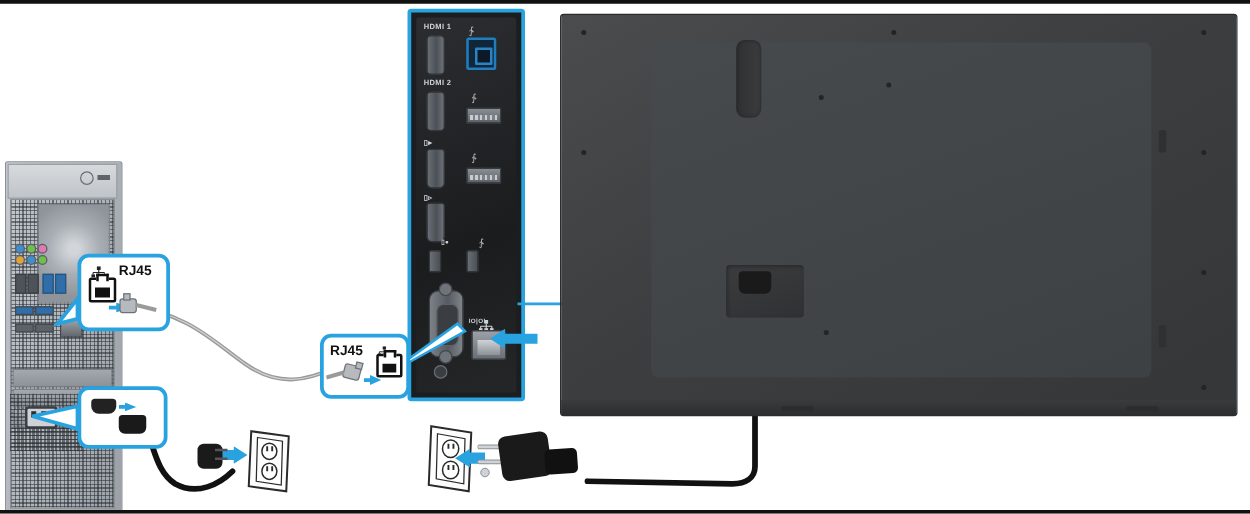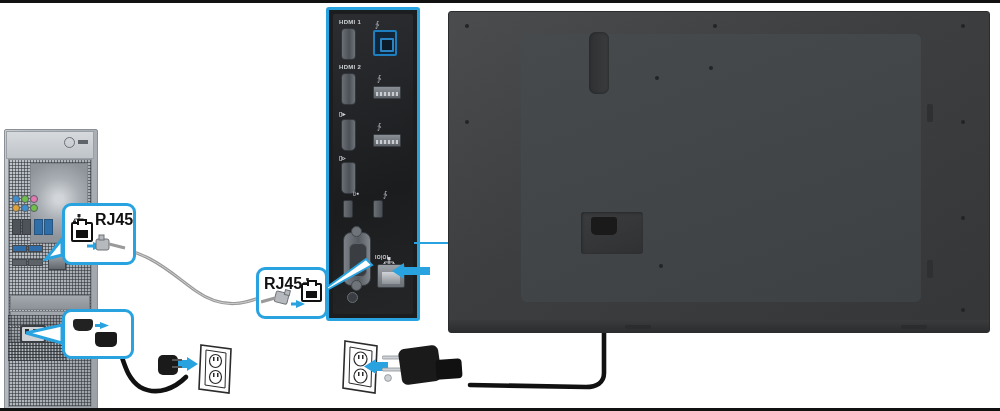--- a/index.html
+++ b/index.html
@@ -74,21 +74,21 @@
   .mon-recess{position:absolute;left:132px;top:200px;width:62px;height:42px;
     background:linear-gradient(160deg,#3a3c3e,#2f3133);border-radius:3px;
     box-shadow:inset 1px 1px 3px #26282a;}
   .mon-screw{position:absolute;width:4px;height:4px;border-radius:50%;background:#222426;}
   .mon-tab{position:absolute;width:6px;height:18px;background:#2e3032;border-radius:2px;}
   .mon-strip{position:absolute;left:0;bottom:0;width:100%;height:12px;
     background:linear-gradient(180deg,#393b3d,#2b2d2f);}
   .mon-vent{position:absolute;width:26px;height:4px;background:#2a2c2e;border-radius:2px;}
   
   .callout{position:absolute;border:3px solid #29a3e0;border-radius:9px;background:#fff;}
-  .co-label{position:absolute;font-weight:bold;font-size:16px;color:#111;white-space:nowrap;}
+  .co-label{position:absolute;font-weight:bold;font-size:11px;color:#111;white-space:nowrap;}
   .port-ico{position:absolute;background:#fff;border:2px solid #111;border-radius:2px;}
   .port-ico::after{content:"";position:absolute;left:3px;top:6px;right:3px;bottom:2px;
     background:#111;}
   .rj-tab{position:absolute;width:6px;height:4px;background:#fff;border:2px solid #111;
     border-bottom:none;left:50%;transform:translateX(-50%);top:-5px;}
   .net-ico{position:absolute;width:12px;height:9px;}
   
   .cable{position:absolute;}
   .arrow-blue{position:absolute;}
   .beam{position:absolute;}

